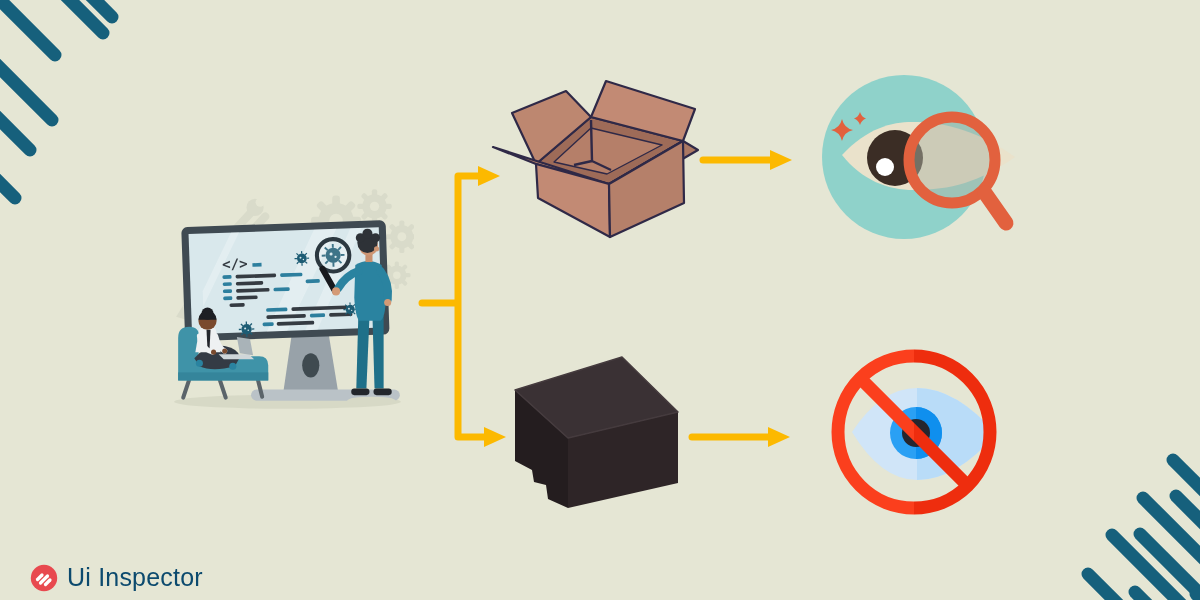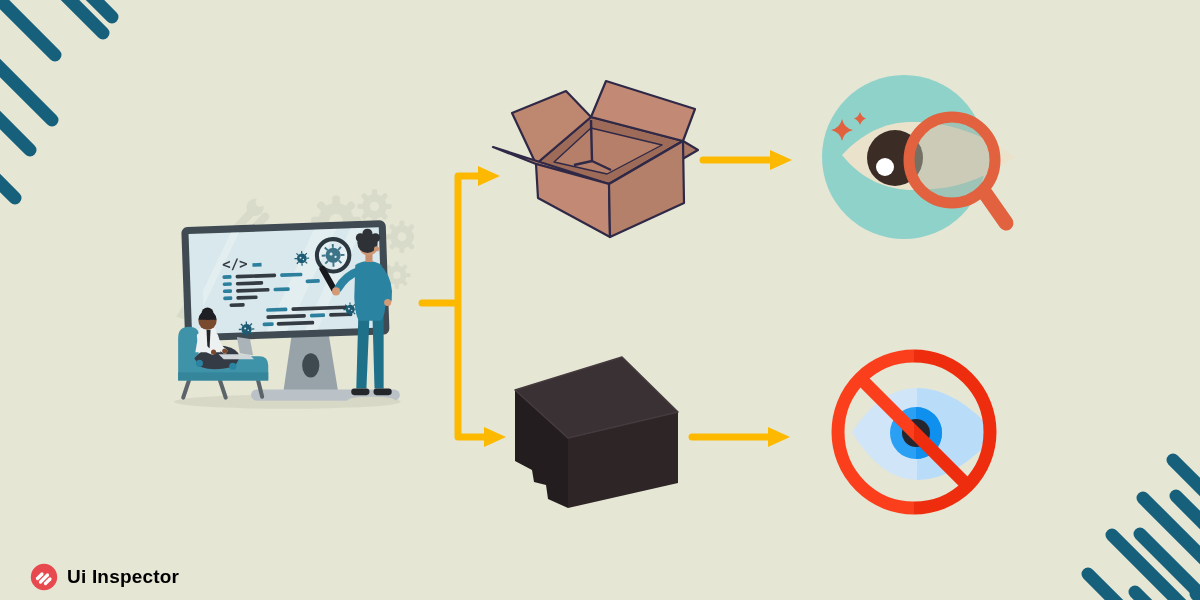--- a/index.html
+++ b/index.html
@@ -5,21 +5,21 @@
   html,body{margin:0;padding:0;background:#b0b0a8;}
   .stage{
     position:relative;width:1200px;height:600px;overflow:hidden;
     background:var(--canvas-background,#e5e6d4);
     font-family:"Liberation Sans",sans-serif;
   }
   .abs{position:absolute;}
   svg{display:block;}
   .brand{position:absolute;left:30px;top:563px;display:flex;align-items:center;gap:9px;}
   .brand-icon{width:28px;height:28px;}
-  .brand-text{font-weight:700;font-size:19px;color:#000000;letter-spacing:.2px;}
+  .brand-text{font-weight:400;font-size:25px;color:#0c4a6e;letter-spacing:.2px;}
 </style>
 </head>
 <body>
 
 <div class="stage">
 
   <svg class="abs" style="left:0;top:0" width="220" height="230" viewBox="0 0 220 230">
     <g style="stroke:var(--corner-stripes,#16607c)" stroke-width="13" stroke-linecap="round">
       <line x1="-28" y1="-28" x2="55" y2="55"></line>
       <line x1="20" y1="-50" x2="103" y2="33"></line>

